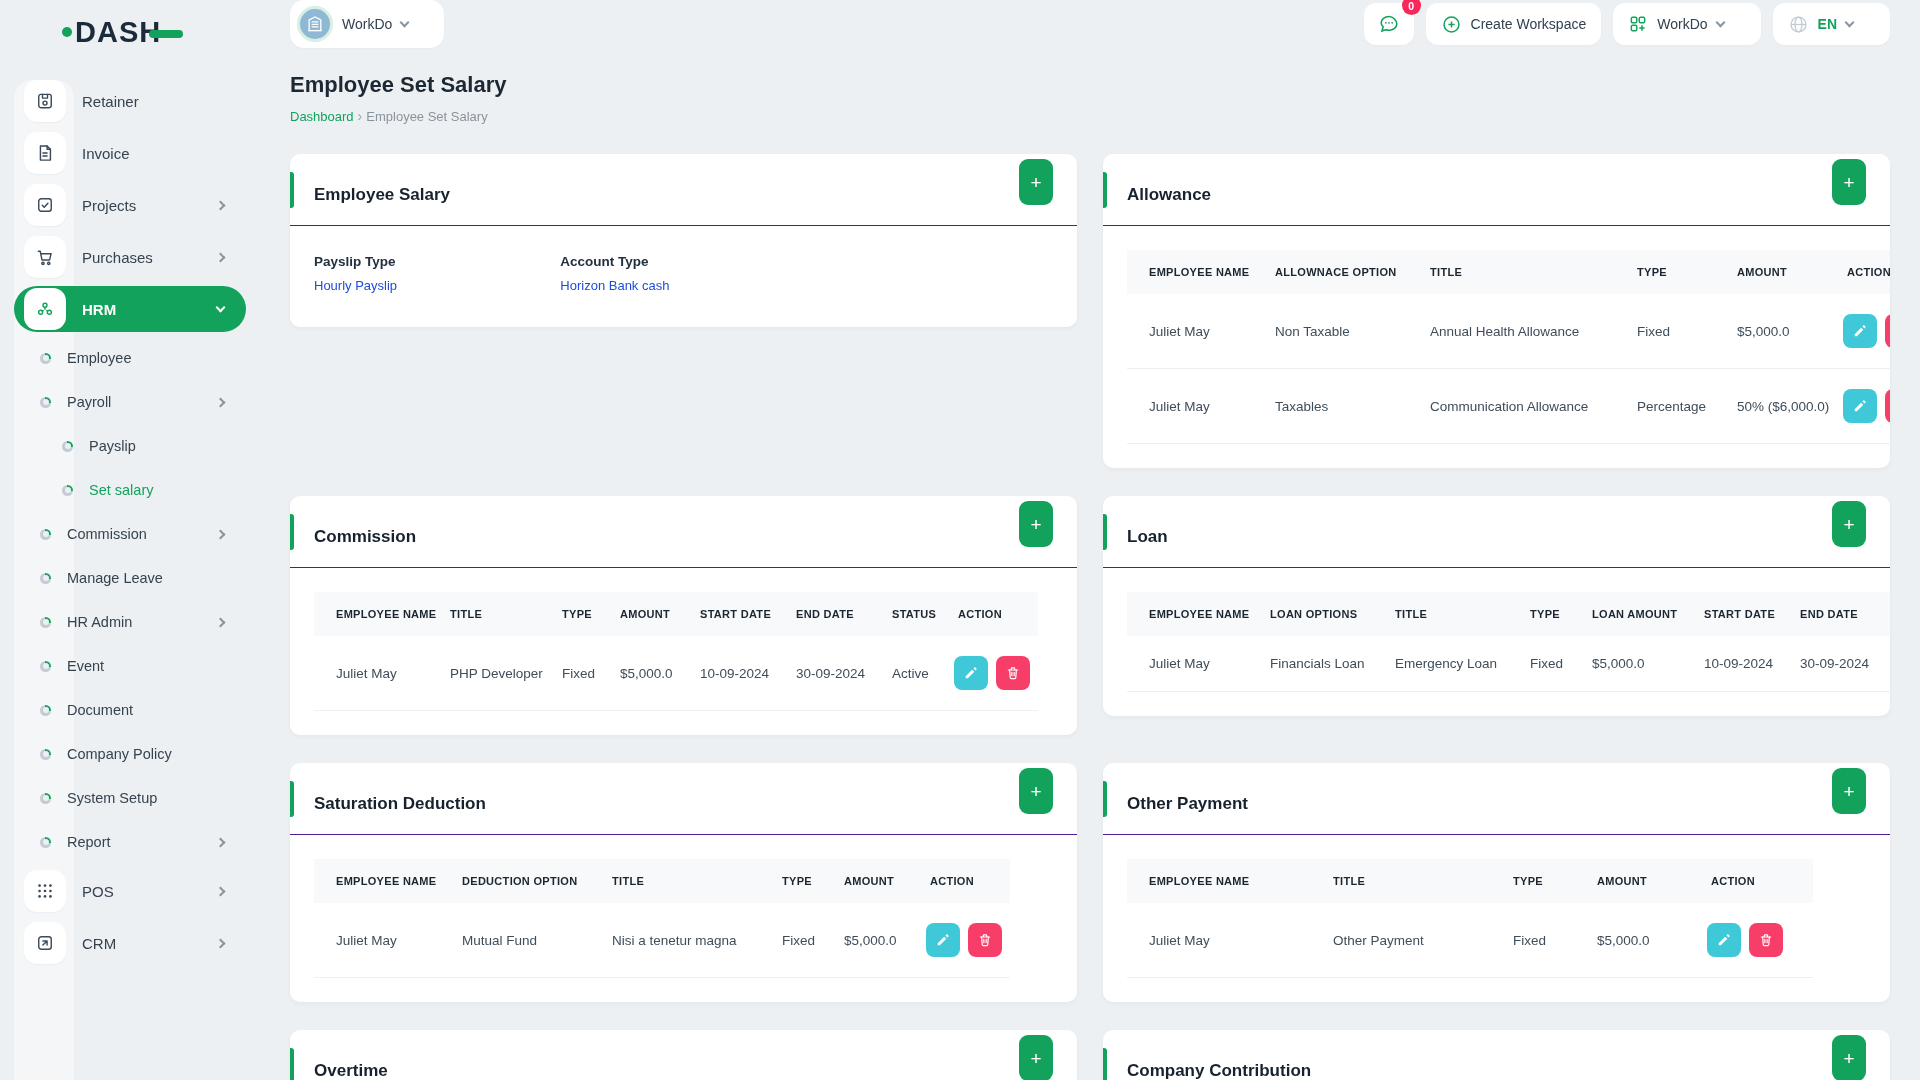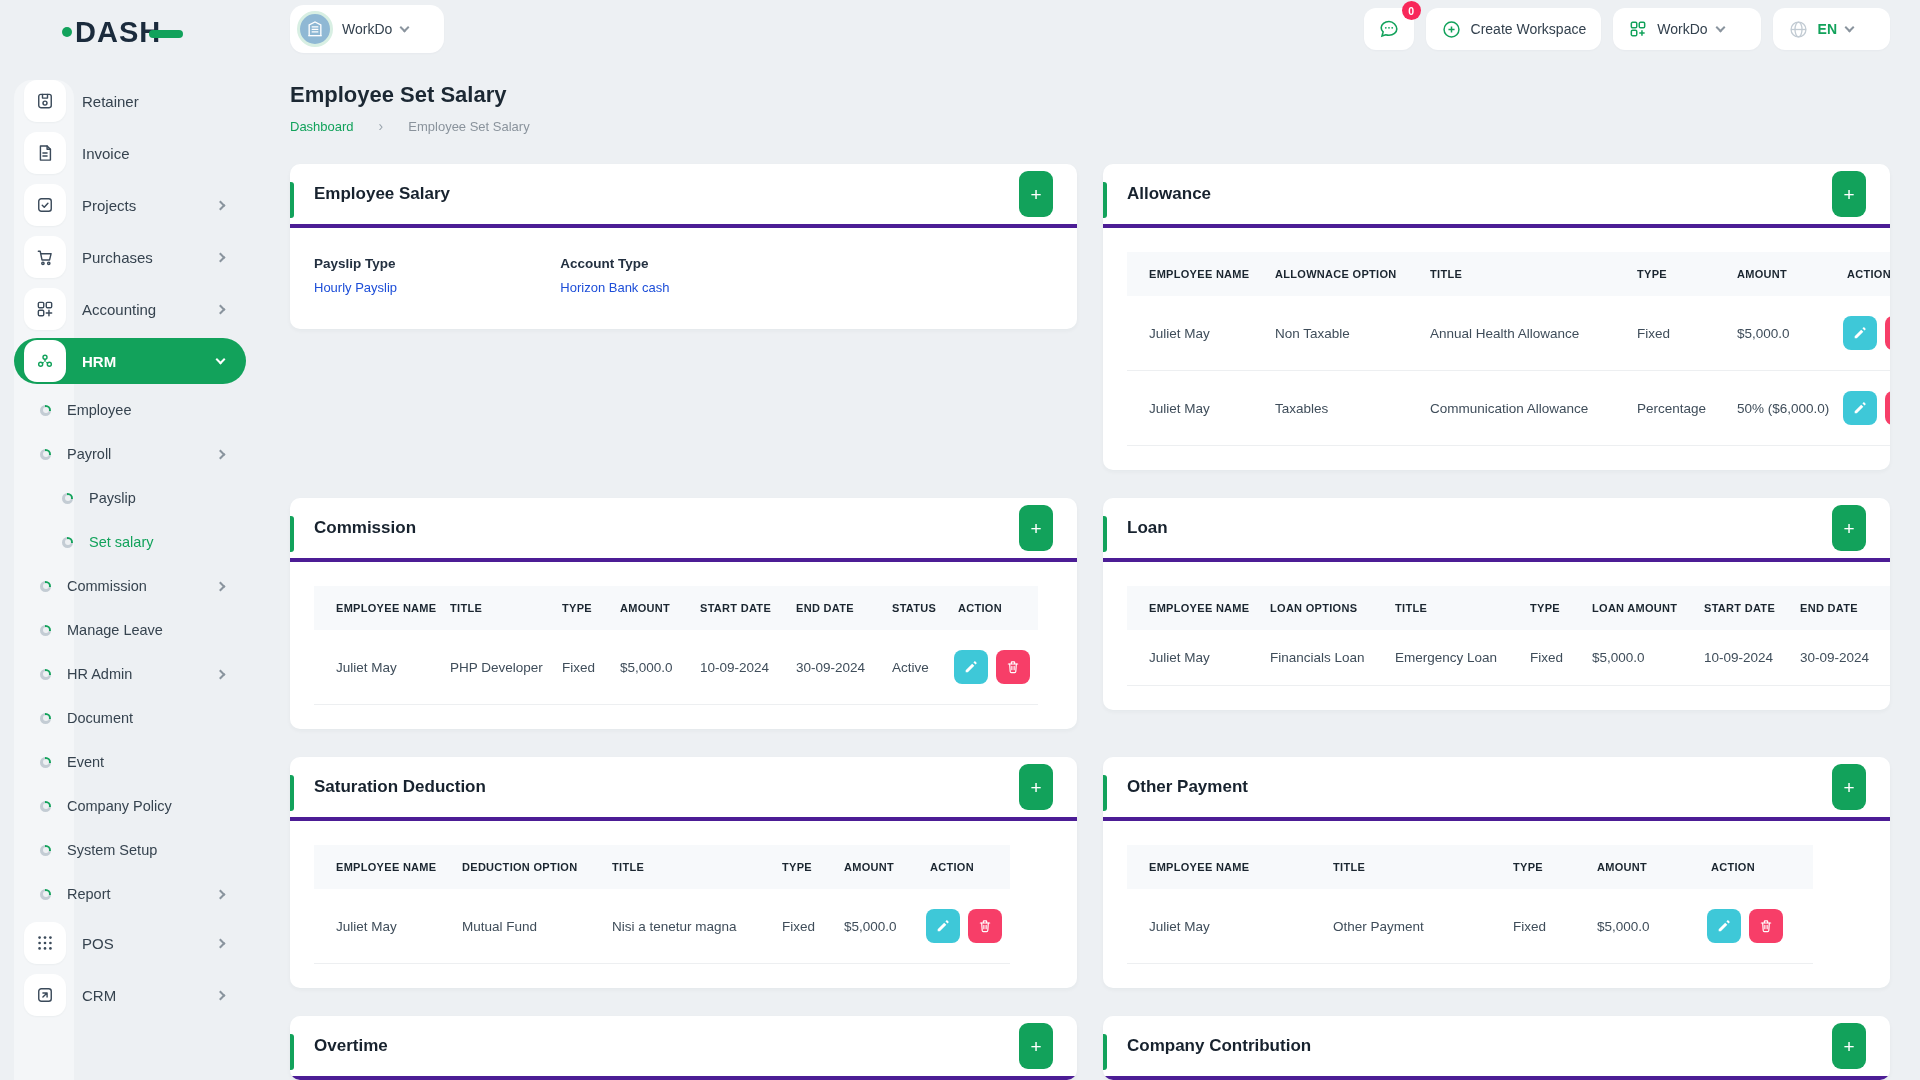--- a/index.html
+++ b/index.html
@@ -43,27 +43,27 @@
   .ws-pill { height:48px; border-radius:14px; padding:0 14px 0 7px; }
   .ws-avatar { width:36px; height:36px; border-radius:50%; background:#8fb8d4; border:3px solid #d8efe3; display:flex; align-items:center; justify-content:center; color:#fff; }
   .top-right { margin-left:auto; display:flex; align-items:center; gap:12px; }
   .chat-btn { position:relative; width:50px; justify-content:center; padding:0; color:#12a25b; }
   .badge { position:absolute; top:-7px; right:-7px; min-width:19px; height:19px; border-radius:10px; background:#f8285a; color:#fff; font-size:10.5px; font-weight:bold; display:flex; align-items:center; justify-content:center; padding:0 5px; }
   .green-ic { color:#12a25b; }
   .gray-ic { color:#c2cbd3; }
   .lang-label { color:#12a25b; font-weight:bold; }
   
   .page-title { font-size:22px; font-weight:bold; color:#1c2833; margin-top:24px; }
-  .breadcrumb { display:flex; align-items:center; gap:25px; font-size:13px; margin-top:10px; }
+  .breadcrumb { display:flex; align-items:center; gap:4px; font-size:13px; margin-top:10px; }
   .breadcrumb a { color:#12a25b; text-decoration:none; cursor:pointer; }
   .crumb-sep { color:#9aa4ad; font-size:14px; }
   .crumb-current { color:#8a939c; }
   .grid { margin-top:30px; display:grid; grid-template-columns:1fr 1fr; column-gap:26px; row-gap:28px; align-items:start; }
   .card { background:#fff; border-radius:10px; box-shadow:0 2px 4px rgba(25,40,60,.04); position:relative; overflow:hidden; }
-  .card-head { display:flex; align-items:center; justify-content:space-between; padding:20px 24px; height:64px; border-bottom:4px solid #4c1d95; }
+  .card-head { display:flex; align-items:flex-end; justify-content:space-between; padding:20px 24px; height:72px; border-bottom:1px solid #4c1d95; }
   .card-head::before { content:""; position:absolute; left:0; top:18px; width:4px; height:36px; background:#12a25b; border-radius:0 3px 3px 0; }
   .card-title { font-size:17px; font-weight:bold; color:#17222e; }
   .add-btn { width:34px; height:46px; border:none; border-radius:9px; background:#12a25b; color:#fff; font-size:19px; line-height:1; cursor:pointer; display:flex; align-items:center; justify-content:center; }
   .fields { display:grid; grid-template-columns:1fr 1fr 1fr; padding:28px 24px 34px 24px; }
   .field-label { font-size:13.5px; font-weight:bold; color:#233040; margin-bottom:9px; }
   .field-value { font-size:13px; color:#1d4ed8; }
   .table-wrap { padding:24px; overflow:hidden; }
   table.tbl { border-collapse:collapse; table-layout:fixed; }
   .tbl th { background:#f7f9fb; font-size:11px; font-weight:bold; color:#1b2630; letter-spacing:.3px; text-align:left; padding:16px 10px 16px 18px; white-space:nowrap; }
   .tbl td { font-size:13.5px; color:#3f4d5a; padding:20px 10px 20px 18px; border-bottom:1px solid #edeff1; white-space:nowrap; }
@@ -121,32 +121,20 @@
         <span class="icon-box">
           <svg width="20" height="20" viewBox="0 0 24 24" fill="none" stroke="currentColor" stroke-width="1.7" stroke-linecap="round" stroke-linejoin="round">
             <circle cx="9.5" cy="19.5" r="1.4"></circle>
             <circle cx="16.5" cy="19.5" r="1.4"></circle>
             <path d="M4 5h2.2l2.2 10.5h9.1l1.8-7.5H7"></path>
           </svg>
         </span>
         <span class="nv-label">Purchases</span>
         <span class="chev right"></span>
       </div>
-      <div class="nav0">
-        <span class="icon-box">
-          <svg width="20" height="20" viewBox="0 0 24 24" fill="none" stroke="currentColor" stroke-width="1.7" stroke-linecap="round" stroke-linejoin="round">
-            <rect x="4" y="4" width="6.5" height="6.5" rx="1.5"></rect>
-            <rect x="13.5" y="4" width="6.5" height="6.5" rx="1.5"></rect>
-            <rect x="4" y="13.5" width="6.5" height="6.5" rx="1.5"></rect>
-            <path d="M16.75 13.5v6.5M13.5 16.75h6.5"></path>
-          </svg>
-        </span>
-        <span class="nv-label">Accounting</span>
-        <span class="chev right"></span>
-      </div>
       <div class="nav0 active">
         <span class="icon-box">
           <svg width="20" height="20" viewBox="0 0 24 24" fill="none" stroke="currentColor" stroke-width="1.7" stroke-linecap="round" stroke-linejoin="round">
             <circle cx="12" cy="7.5" r="2.4"></circle>
             <circle cx="6.8" cy="15.8" r="2.4"></circle>
             <circle cx="17.2" cy="15.8" r="2.4"></circle>
             <path d="M12 10v2.2M9.8 13.8l-1 .7M14.2 13.8l1 .7"></path>
           </svg>
         </span>
         <span class="nv-label">HRM</span>
@@ -178,25 +166,25 @@
         <span class="bullet"></span>
         <span class="nv-label">Manage Leave</span>
       </div>
       <div class="nav1">
         <span class="bullet"></span>
         <span class="nv-label">HR Admin</span>
         <span class="chev right"></span>
       </div>
       <div class="nav1">
         <span class="bullet"></span>
+        <span class="nv-label">Event</span>
+      </div>
+      <div class="nav1">
+        <span class="bullet"></span>
         <span class="nv-label">Document</span>
-      </div>
-      <div class="nav1">
-        <span class="bullet"></span>
-        <span class="nv-label">Event</span>
       </div>
       <div class="nav1">
         <span class="bullet"></span>
         <span class="nv-label">Company Policy</span>
       </div>
       <div class="nav1">
         <span class="bullet"></span>
         <span class="nv-label">System Setup</span>
       </div>
       <div class="nav1">

